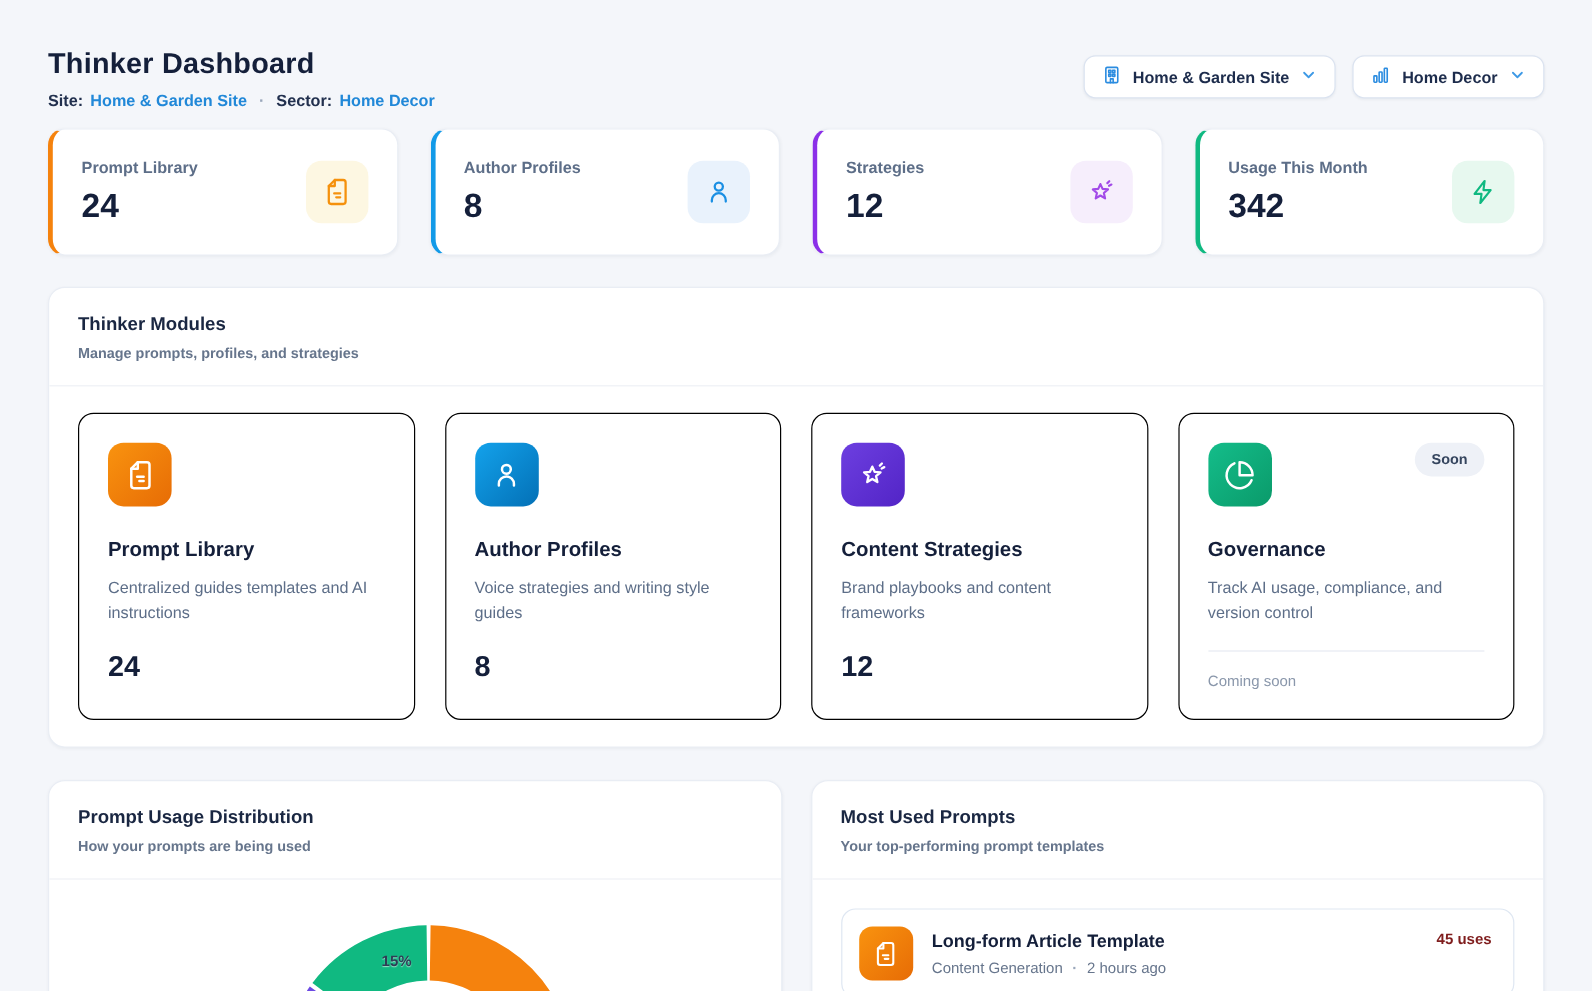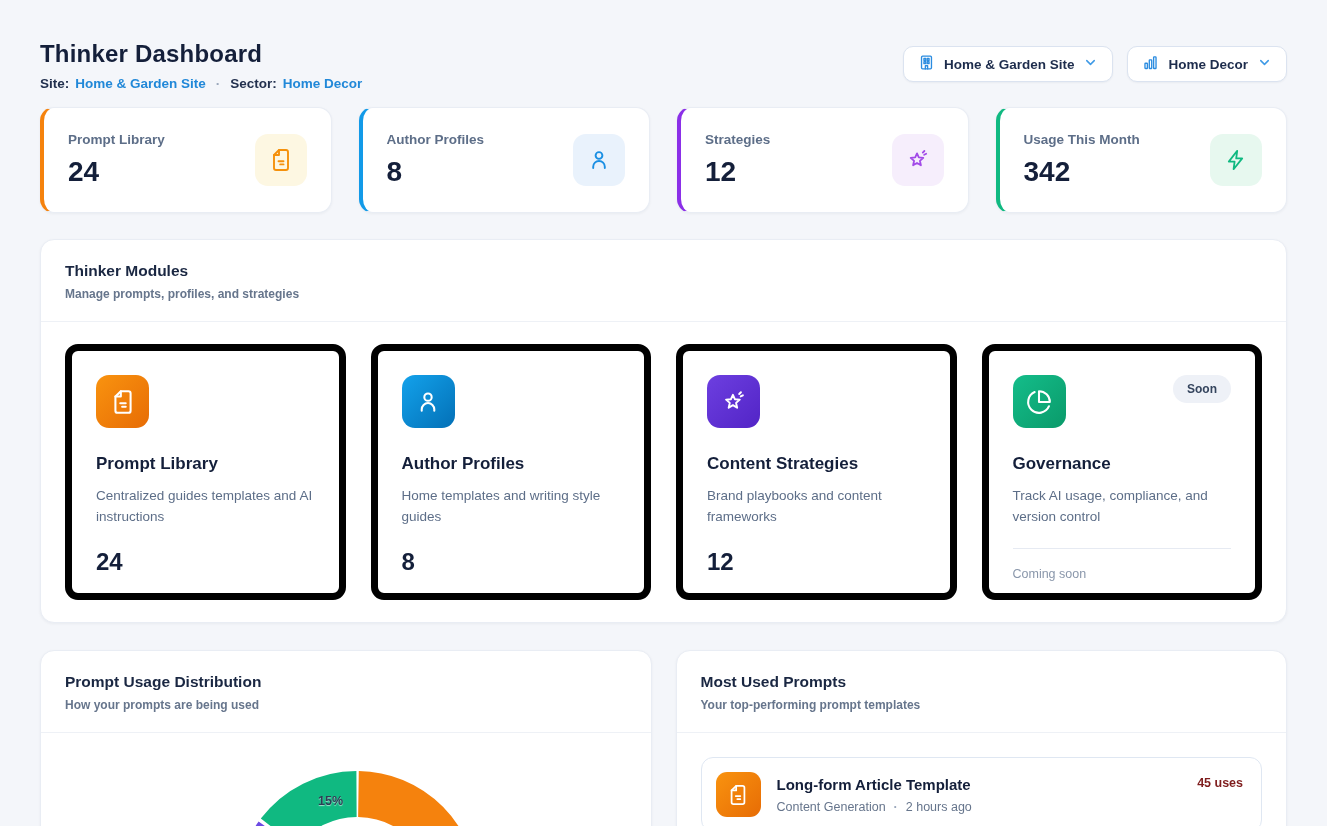--- a/index.html
+++ b/index.html
@@ -57,21 +57,21 @@
   }
   .panel-head { padding:22px 24px 20px 24px; border-bottom:1px solid #eef1f6; }
   .panel-title { font-size:15.5px; font-weight:700; color:#1a2742; }
   .panel-sub { margin-top:7px; font-size:12px; color:#66758c;font-weight:bold; }
 
   
   .modules-panel { margin-bottom:27px; }
   .modules-grid { display:grid; grid-template-columns:repeat(4,1fr); gap:25px; padding:22px 24px 22px 24px; }
   .module-card {
     position:relative;
-    border:7px solid #000000; border-radius:13px; background:#fff;
+    border:1px solid #000000; border-radius:13px; background:#fff;
     padding:24px; height:256px; cursor:pointer;
   }
   .module-icon {
     width:53px; height:53px; border-radius:13px;
     display:flex; align-items:center; justify-content:center;
   }
   .module-icon svg { stroke:#fff; }
   .grad-orange { background:linear-gradient(135deg,#f9930f,#e76c05); }
   .grad-blue   { background:linear-gradient(135deg,#13a2eb,#0370b6); }
   .grad-purple { background:linear-gradient(135deg,#6d3fe0,#5224c6); }
@@ -247,21 +247,21 @@
       </div>
 
       <div class="module-card">
         <div class="module-icon grad-blue">
           <svg width="26" height="26" viewBox="0 0 24 24" fill="none" stroke-width="1.9" stroke-linecap="round" stroke-linejoin="round">
             <circle cx="12" cy="7.5" r="3.4"></circle>
               <path d="M6.2 20v-1.2a5.8 5.8 0 0 1 11.6 0V20"></path>
           </svg>
         </div>
         <div class="module-title">Author Profiles</div>
-        <div class="module-desc">Home templates and writing style guides</div>
+        <div class="module-desc">Voice strategies and writing style guides</div>
         <div class="module-count">8</div>
       </div>
 
       <div class="module-card">
         <div class="module-icon grad-purple">
           <svg width="26" height="26" viewBox="0 0 24 24" fill="none" stroke-width="1.8" stroke-linecap="round" stroke-linejoin="round">
             <path d="M11 5.4l1.8 4 4.5.4-3.4 3 1 4.5-3.9-2.4-3.9 2.4 1-4.5-3.4-3 4.5-.4z"></path>
             <line x1="16.8" y1="4.6" x2="18.4" y2="3"></line>
               <line x1="18.2" y1="6.8" x2="20.2" y2="5.8"></line>
           </svg>

